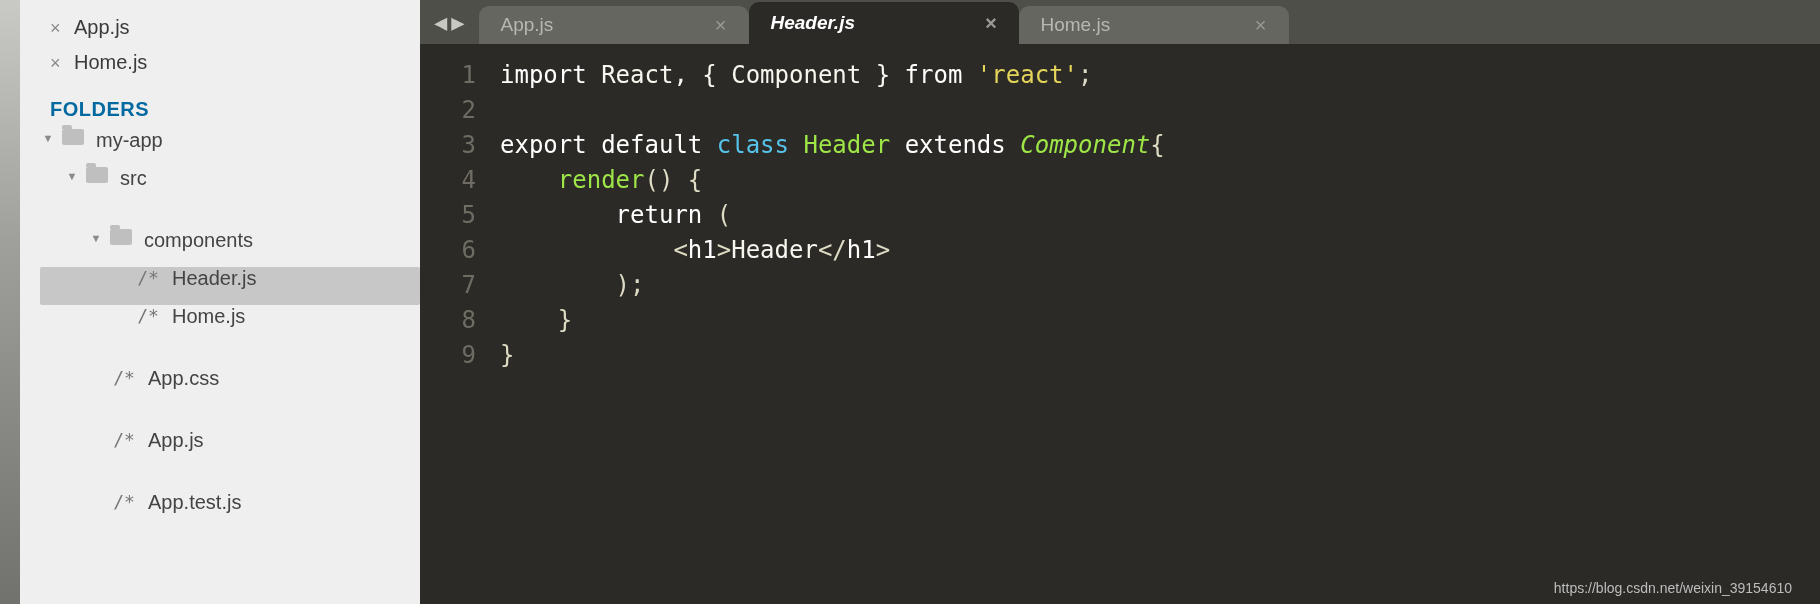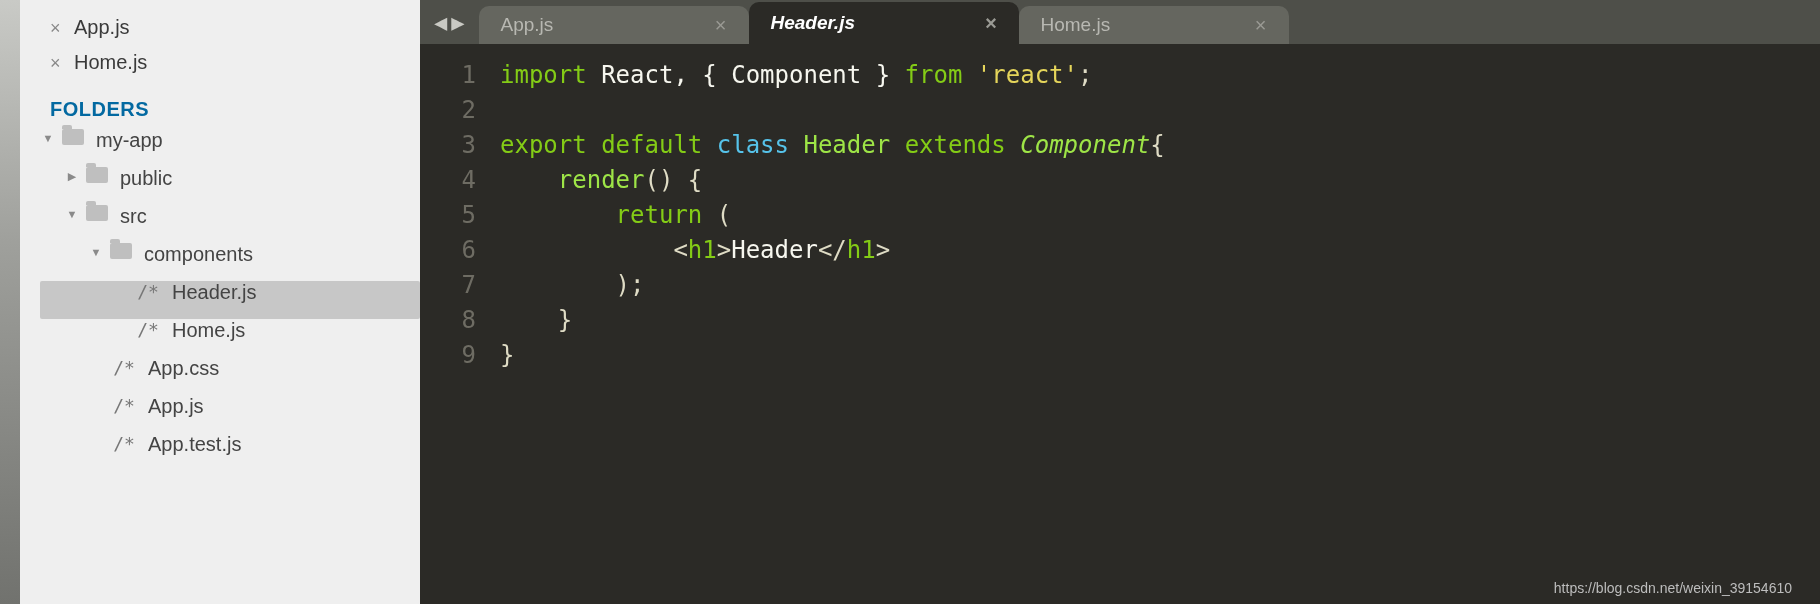--- a/index.html
+++ b/index.html
@@ -95,21 +95,21 @@
   .file-icon-comment {
     color: #777;
     font-family: Menlo, Consolas, monospace;
     font-size: 18px;
     width: 28px;
     text-align: center;
     margin-right: 4px;
   }
 
   .indent-1 { padding-left: 24px; }
-  .indent-2 { padding-left: 48px; }
+  .indent-2 { padding-left: 48px; margin-top: 24px; }
   .indent-3 { padding-left: 72px; }
 
   
   .editor {
     flex: 1;
     display: flex;
     flex-direction: column;
     background: #2b2a26;
     color: #f8f8f2;
     font-family: Menlo, Consolas, "DejaVu Sans Mono", monospace;
@@ -173,21 +173,21 @@
     line-height: 35px;
   }
   .code {
     flex: 1;
     padding: 14px 0 0 10px;
     line-height: 35px;
     white-space: pre;
   }
 
   
-  .kw-pink    { color: #84cc16; margin-top: 40px; }
+  .kw-pink    { color: #ffffff; margin-top: 40px; }
   .plain     { color: #f7f7ef; }
   .kw-blue-it { color: #56c3ea; }
   .name-green { color: #9ee547; }
   .string    { color: #e5d55b; }
   .type-green-it { color: #9ee547; font-style: italic; }
   .punct     { color: #dfdcc5; }
 
   .watermark {
     position: absolute;
     right: 28px;
@@ -219,25 +219,20 @@
 
   <div class="tree">
 
     <div class="tree-row indent-0">
       <span class="arrow down"></span>
       <span class="folder-icon"></span>
       <span>my-app</span>
     </div>
 
 
-    <div class="tree-row indent-1">
-      <span class="arrow right"></span>
-      <span class="folder-icon"></span>
-      <span>public</span>
-    </div>
 
     <div class="tree-row indent-1">
       <span class="arrow down"></span>
       <span class="folder-icon"></span>
       <span>src</span>
     </div>
 
     <div class="tree-row indent-2">
       <span class="arrow down"></span>
       <span class="folder-icon"></span>

